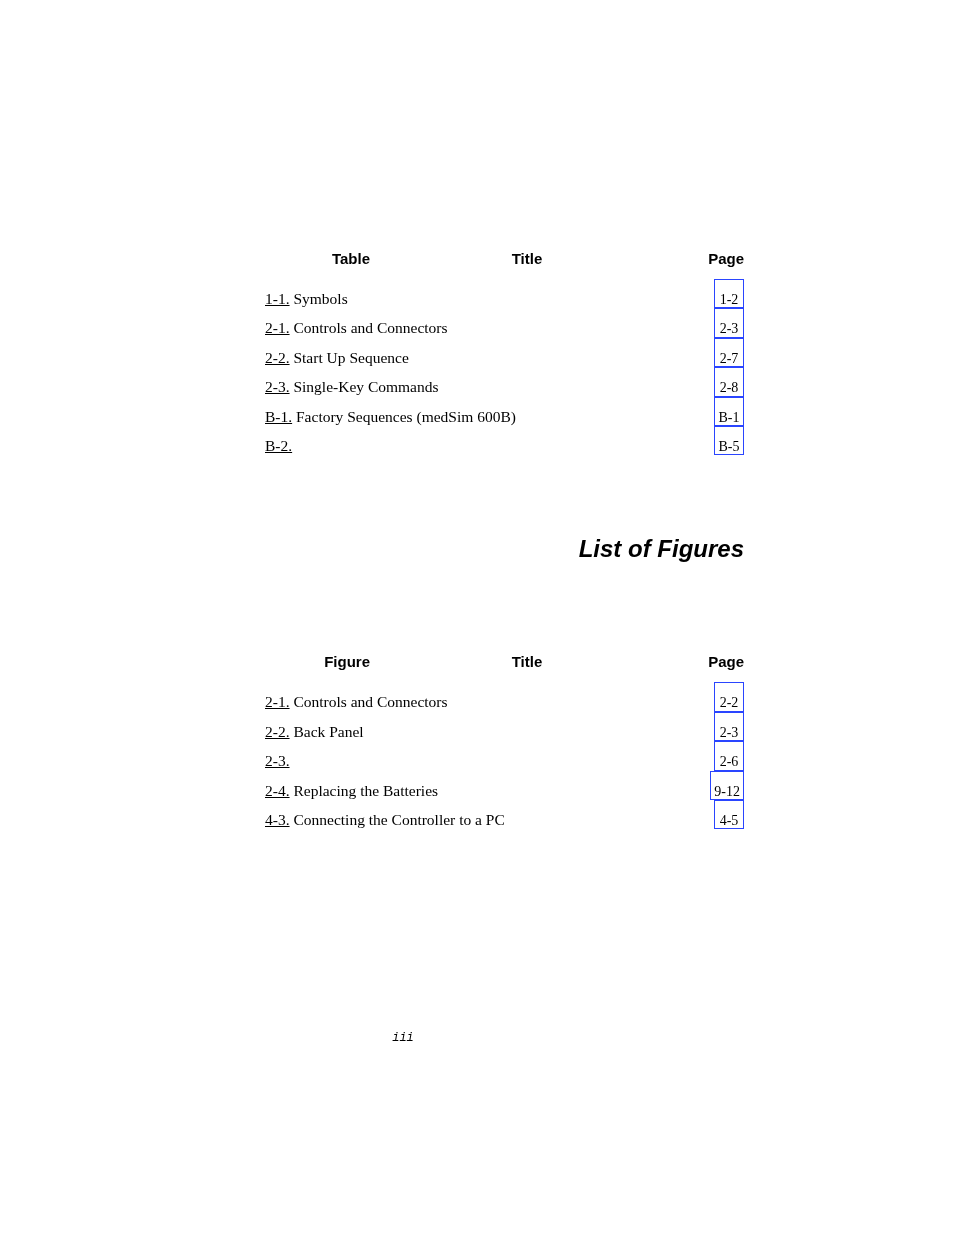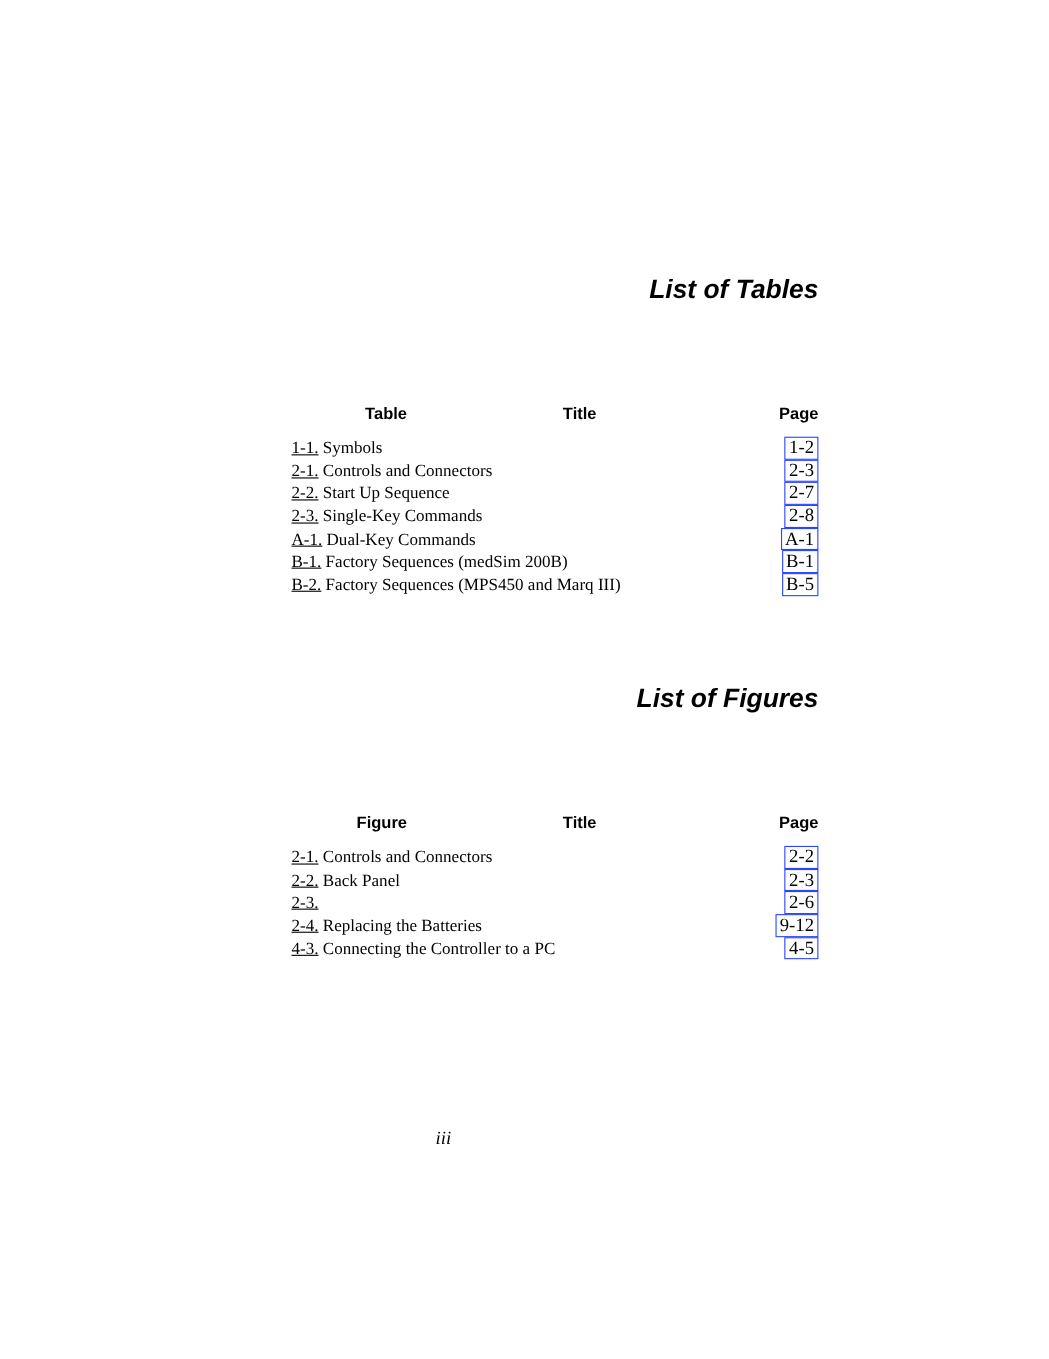--- a/index.html
+++ b/index.html
@@ -58,44 +58,43 @@
   .entry .dots::after {
     content: "............................................................................................................................................";
     letter-spacing: 2px;
     position: absolute;
     left: 0;
     bottom: 1px;
     font-size: 14px;
   }
   .entry .page-ref {
     border: 1px solid #2a45ff;
-    padding: 0 3px 0 3px;
-    font-size: 17px;
+    padding: 12px 3px 0 3px;
+    font-size: 14px;
     line-height: 1.1;
     min-width: 22px;
     text-align: center;
     font-family: Liberation Serif, serif;
   }
   .page-num {
     position: absolute;
     bottom: 190px;
     width: 806px;
     left: 0;
     text-align: center;
     font-style: italic;
-    font-family: Liberation Serif, serif;
-    font-size: 17px;
+    font-family: Liberation Mono, monospace;
+    font-size: 12px;
   }
 </style>
 </head>
 <body>
 
 <div class="page">
 
-  <div class="section-title">List of Tables</div>
 
   <div class="header-row">
     <div class="header-left">Table</div>
     <div class="header-center">Title</div>
     <div class="header-right">Page</div>
   </div>
 
   <div class="entries" id="tables-entries">
       <div class="entry">
         <span class="num">1-1.</span>
@@ -119,37 +118,29 @@
         <span class="page-ref">2-7</span>
       </div>
       <div class="entry">
         <span class="num">2-3.</span>
         <span>&nbsp;</span>
         <span class="title-text">Single-Key Commands</span>
         <span class="dots"></span>
         <span class="page-ref">2-8</span>
       </div>
       <div class="entry">
-        <span class="num">A-1.</span>
-        <span>&nbsp;</span>
-        <span class="title-text">Dual-Key Commands</span>
-        <span class="dots"></span>
-        <span class="page-ref">A-1</span>
-      </div>
-      <div class="entry">
         <span class="num">B-1.</span>
         <span>&nbsp;</span>
-        <span class="title-text">Factory Sequences (medSim 200B)</span>
+        <span class="title-text">Factory Sequences (medSim 600B)</span>
         <span class="dots"></span>
         <span class="page-ref">B-1</span>
       </div>
       <div class="entry">
         <span class="num">B-2.</span>
         <span>&nbsp;</span>
-        <span class="title-text">Factory Sequences (MPS450 and Marq III)</span>
         <span class="dots"></span>
         <span class="page-ref">B-5</span>
       </div>
     </div>
 
   <div class="section-title" style="margin-top:30px;">List of Figures</div>
 
   <div class="header-row">
     <div class="header-left">Figure</div>
     <div class="header-center">Title</div>

